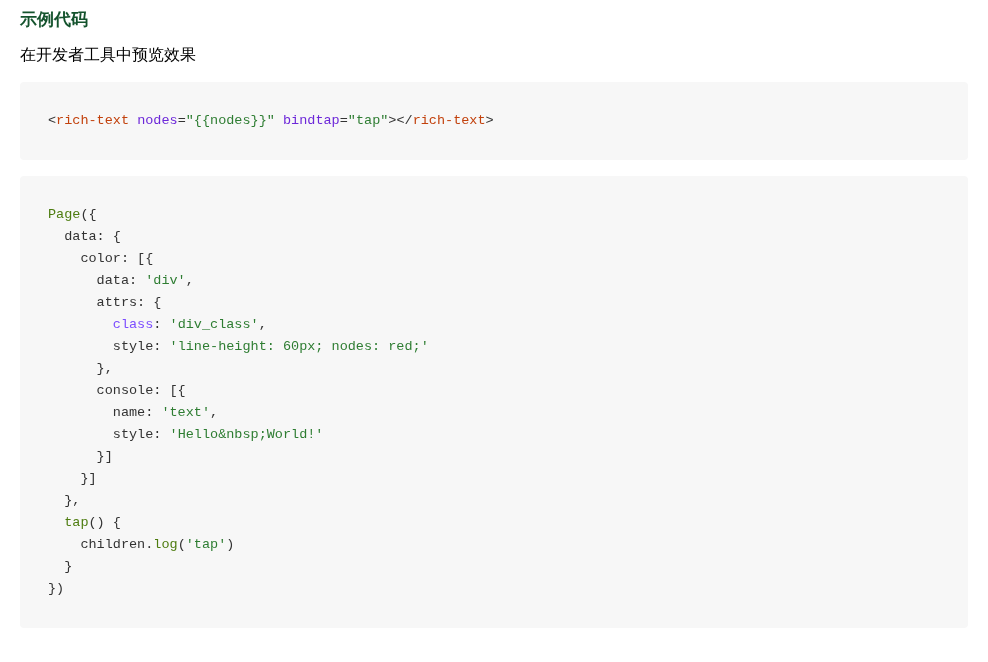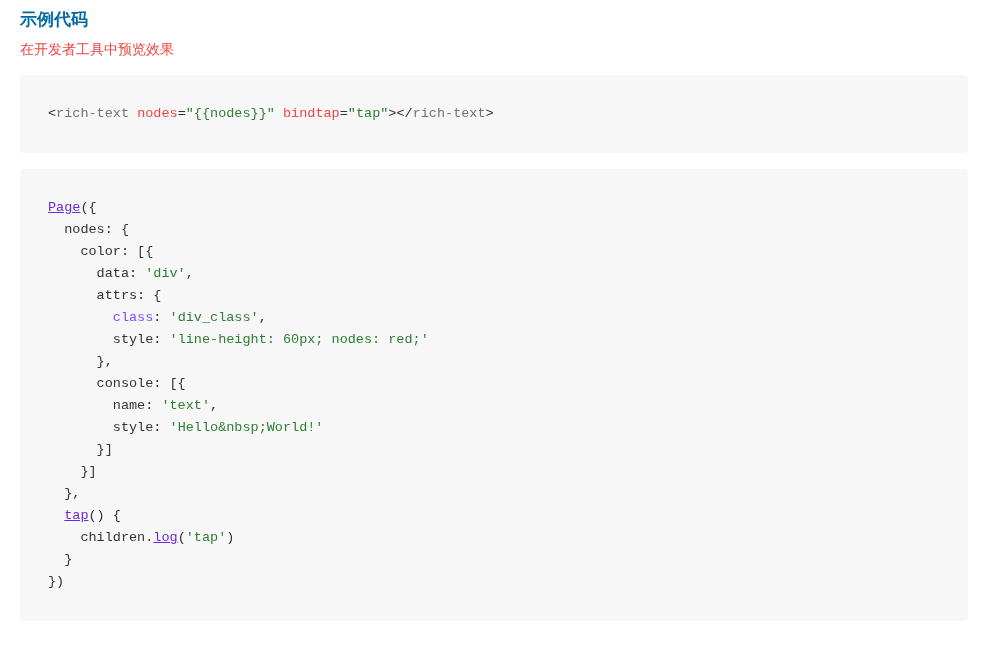--- a/index.html
+++ b/index.html
@@ -5,69 +5,69 @@
     * { margin: 0; padding: 0; box-sizing: border-box; }
     body {
       font-family: -apple-system, BlinkMacSystemFont, "Segoe UI", Roboto, "Helvetica Neue", Arial, sans-serif;
       background: #fff;
       padding: 0 20px;
       width: 988px;
     }
     .heading {
       font-size: 17px;
       font-weight: 600;
-      color: #0369a1;
+      color: #14532d;
       margin-top: 8px;
-      margin-bottom: 8px;
+      margin-bottom: 14px;
     }
     .preview-link {
-      font-size: 14px;
-      color: #ef4444;
+      font-size: 16px;
+      color: #000000;
       text-decoration: none;
       display: inline-block;
       margin-bottom: 16px;
       cursor: pointer;
     }
     .code-block {
       background: #f7f7f7;
       border-radius: 4px;
       padding: 28px;
       margin-bottom: 16px;
       overflow-x: auto;
     }
     pre {
       font-family: "SFMono-Regular", Consolas, "Liberation Mono", Menlo, monospace;
       font-size: 13.5px;
       line-height: 22px;
       color: #333;
       white-space: pre;
     }
     .c-p  { color: #333; }   
-    .c-tag{ color: #737373; } 
-    .c-attr{ color: #ef4444; } 
+    .c-tag{ color: #c2410c; } 
+    .c-attr{ color: #6d28d9; } 
     .c-str{ color: #2e7d32; }
     .c-cls{ color: #7c4dff; } 
-    .c-fn { color: #6d28d9; text-decoration: underline; }
+    .c-fn { color: #4d7c0f; }
   </style>
 </head>
 <body>
 
 
 
 <h3 class="heading">示例代码</h3>
 
 <a class="preview-link">在开发者工具中预览效果</a>
 
 <div class="code-block">
 <pre><span class="c-p">&lt;</span><span class="c-tag">rich-text</span><span> </span><span class="c-attr">nodes</span><span class="c-p">=</span><span class="c-str">"{{nodes}}"</span><span> </span><span class="c-attr">bindtap</span><span class="c-p">=</span><span class="c-str">"tap"</span><span class="c-p">&gt;</span><span class="c-p">&lt;/</span><span class="c-tag">rich-text</span><span class="c-p">&gt;</span></pre>
 </div>
 
 <div class="code-block">
 <pre><span class="c-fn">Page</span><span class="c-p">({</span>
-<span class="c-p">  nodes: {</span>
+<span class="c-p">  data: {</span>
 <span class="c-p">    color: [{</span>
 <span class="c-p">      data: </span><span class="c-str">'div'</span><span class="c-p">,</span>
 <span class="c-p">      attrs: {</span>
 <span>        </span><span class="c-cls">class</span><span class="c-p">: </span><span class="c-str">'div_class'</span><span class="c-p">,</span>
 <span class="c-p">        style: </span><span class="c-str">'line-height: 60px; nodes: red;'</span>
 <span class="c-p">      },</span>
 <span class="c-p">      console: [{</span>
 <span class="c-p">        name: </span><span class="c-str">'text'</span><span class="c-p">,</span>
 <span class="c-p">        style: </span><span class="c-str">'Hello&amp;nbsp;World!'</span>
 <span class="c-p">      }]</span>

